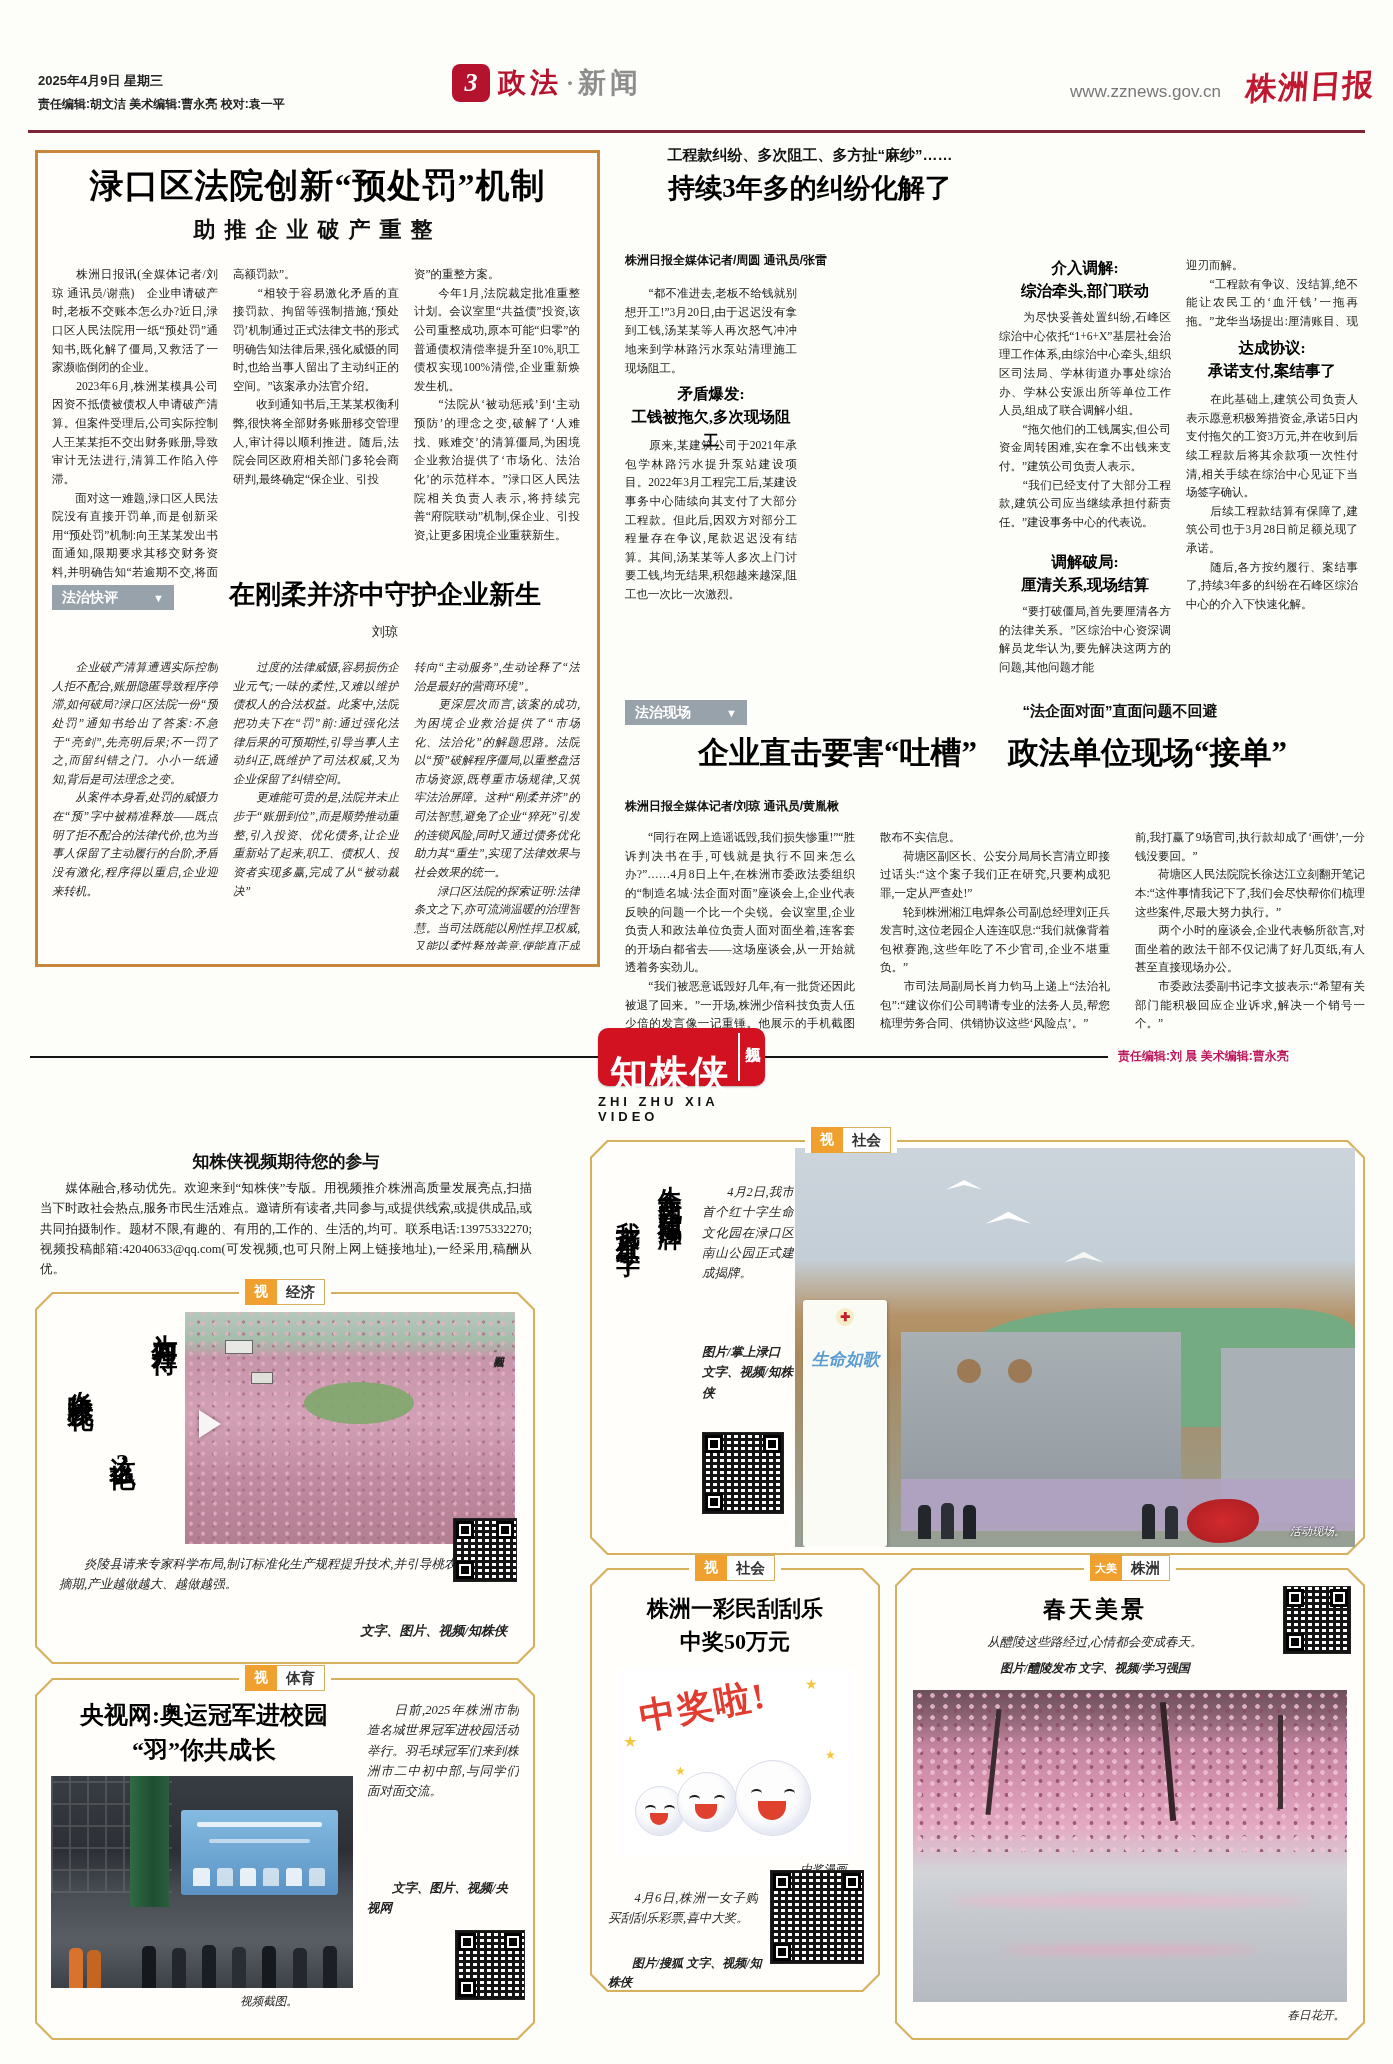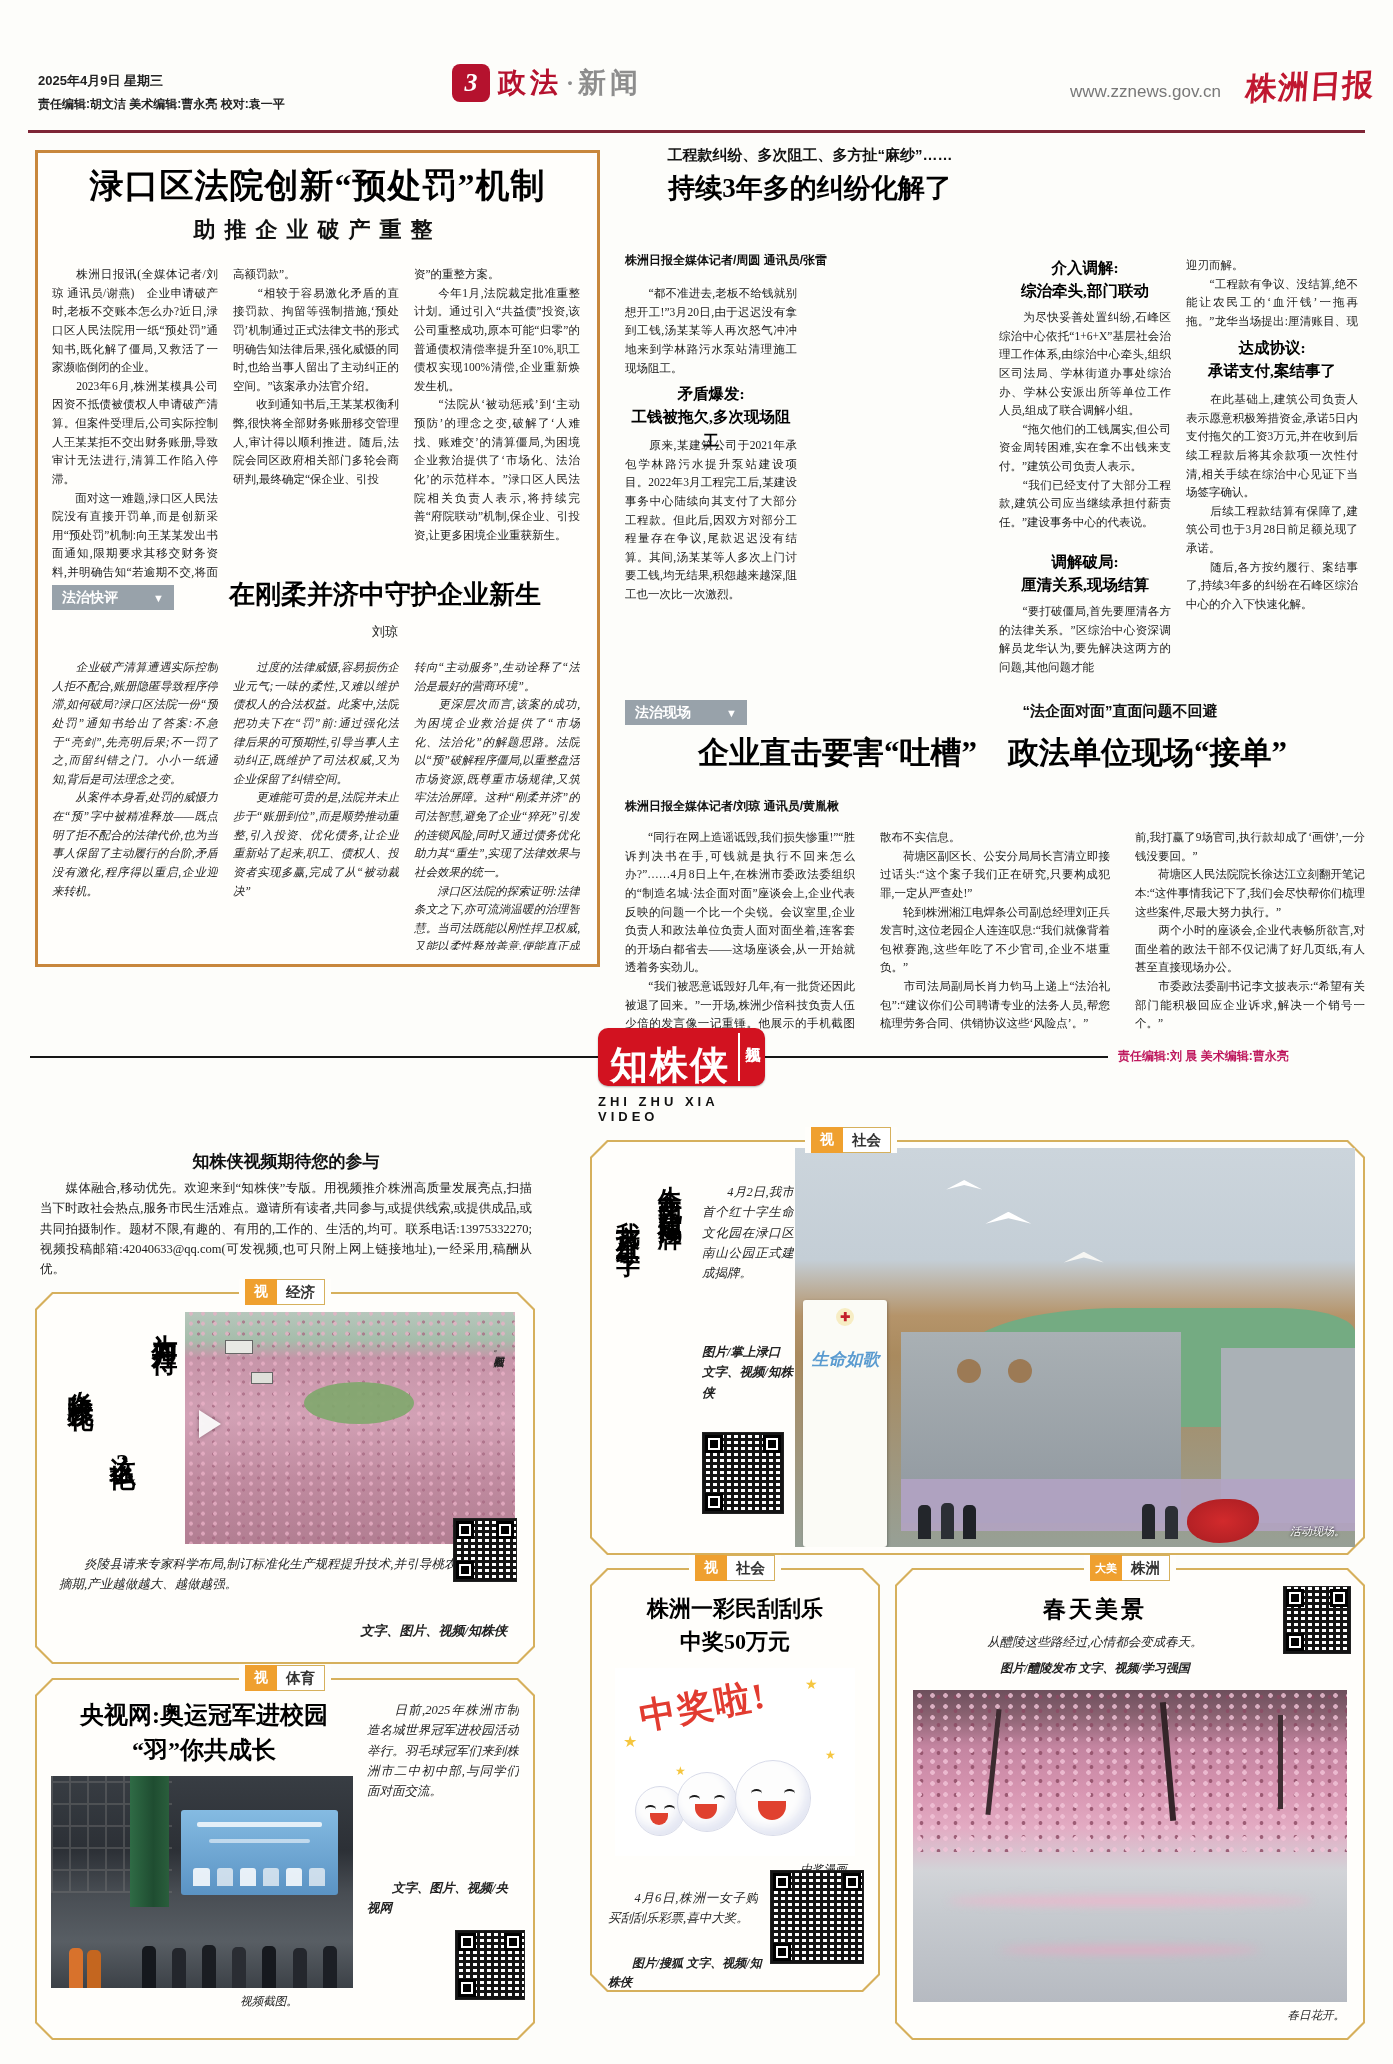--- a/index.html
+++ b/index.html
@@ -79,21 +79,21 @@
   <div class="abs" style="left:35px;top:150px;width:565px;height:817px;border:3px solid #c8873c;box-sizing:border-box;background:#fffefb;">
     <div class="abs hl ctr" style="left:8px;top:10px;width:543px;font-size:34px;letter-spacing:1px;">渌口区法院创新“预处罚”机制</div>
     <div class="abs ctr sans" style="left:8px;top:62px;width:543px;font-size:22px;font-weight:600;letter-spacing:9px;color:#111;">助推企业破产重整</div>
     <div class="abs bodytxt" style="left:14px;top:112px;width:166px;height:332px;">　　株洲日报讯(全媒体记者/刘琼 通讯员/谢燕)　企业申请破产时,老板不交账本怎么办?近日,渌口区人民法院用一纸“预处罚”通知书,既化解了僵局,又救活了一家濒临倒闭的企业。
 　　2023年6月,株洲某模具公司因资不抵债被债权人申请破产清算。但案件受理后,公司实际控制人王某某拒不交出财务账册,导致审计无法进行,清算工作陷入停滞。
 　　面对这一难题,渌口区人民法院没有直接开罚单,而是创新采用“预处罚”机制:向王某某发出书面通知,限期要求其移交财务资料,并明确告知“若逾期不交,将面临2万元的</div>
     <div class="abs bodytxt" style="left:195px;top:112px;width:166px;height:332px;">高额罚款”。
 　　“相较于容易激化矛盾的直接罚款、拘留等强制措施,‘预处罚’机制通过正式法律文书的形式明确告知法律后果,强化威慑的同时,也给当事人留出了主动纠正的空间。”该案承办法官介绍。
 　　收到通知书后,王某某权衡利弊,很快将全部财务账册移交管理人,审计得以顺利推进。随后,法院会同区政府相关部门多轮会商研判,最终确定“保企业、引投</div>
     <div class="abs bodytxt" style="left:376px;top:112px;width:166px;height:332px;">资”的重整方案。
-　　今年1月,法院裁定批准重整计划。通过引入“共益债”投资,该公司重整成功,原本可能“归零”的普通债权清偿率提升至10%,职工债权实现100%清偿,企业重新焕发生机。
+　　今年1月,法院裁定批准重整计划。会议室里“共益债”投资,该公司重整成功,原本可能“归零”的普通债权清偿率提升至10%,职工债权实现100%清偿,企业重新焕发生机。
 　　“法院从‘被动惩戒’到‘主动预防’的理念之变,破解了‘人难找、账难交’的清算僵局,为困境企业救治提供了‘市场化、法治化’的示范样本。”渌口区人民法院相关负责人表示,将持续完善“府院联动”机制,保企业、引投资,让更多困境企业重获新生。</div>
 
     <div class="abs graybadge" style="left:14px;top:432px;">
       <span>法治快评</span>
       <span class="tri">▼</span>
     </div>
     <div class="abs hl ctr" style="left:148px;top:424px;width:398px;font-size:26px;">在刚柔并济中守护企业新生</div>
     <div class="abs ctr" style="left:148px;top:470px;width:398px;font-size:13px;color:#222;">刘琼</div>
     <div class="abs bodytxt kai" style="left:14px;top:505px;width:166px;height:292px;">　　企业破产清算遭遇实际控制人拒不配合,账册隐匿导致程序停滞,如何破局?渌口区法院一份“预处罚”通知书给出了答案:不急于“亮剑”,先亮明后果;不一罚了之,而留纠错之门。小小一纸通知,背后是司法理念之变。
 　　从案件本身看,处罚的威慑力在“预”字中被精准释放——既点明了拒不配合的法律代价,也为当事人保留了主动履行的台阶,矛盾没有激化,程序得以重启,企业迎来转机。</div>
@@ -143,21 +143,21 @@
 　　市司法局副局长肖力钧马上递上“法治礼包”:“建议你们公司聘请专业的法务人员,帮您梳理劳务合同、供销协议这些‘风险点’。”
 　　“我说个更棘手的!”株洲金泰厦丽合金公司负责人突然提高音量:“3年</div>
   <div class="abs bodytxt" style="left:1135px;top:828px;width:230px;height:204px;">前,我打赢了9场官司,执行款却成了‘画饼’,一分钱没要回。”
 　　荷塘区人民法院院长徐达江立刻翻开笔记本:“这件事情我记下了,我们会尽快帮你们梳理这些案件,尽最大努力执行。”
 　　两个小时的座谈会,企业代表畅所欲言,对面坐着的政法干部不仅记满了好几页纸,有人甚至直接现场办公。
 　　市委政法委副书记李文披表示:“希望有关部门能积极回应企业诉求,解决一个销号一个。”
 　　散会时,窗外春光明媚。走出会议室,企业家们的脚步也轻快了许多。</div>
 
   <div class="abs" style="left:30px;top:1056px;width:1335px;height:2px;background:#161616;"></div>
   <div class="abs" style="left:598px;top:1028px;display:flex;background:#d21220;border-radius:10px;height:58px;box-shadow:0 1px 2px rgba(0,0,0,.3);">
-    <div style="color:#fff;font-weight:900;font-size:38px;line-height:58px;padding:8px 8px 0 12px;letter-spacing:2px;">知株侠</div>
+    <div style="color:#fff;font-weight:900;font-size:38px;line-height:58px;padding:17px 8px 0 12px;letter-spacing:2px;">知株侠</div>
     <div style="border-left:2px solid #fff;margin:5px 0;padding:2px 5px;color:#fff;font-size:15px;font-weight:bold;writing-mode:vertical-rl;text-orientation:upright;line-height:1;">视频</div>
   </div>
   <div class="abs sans" style="left:598px;top:1094px;width:180px;font-size:13px;font-weight:bold;letter-spacing:4px;color:#111;">ZHI ZHU XIA VIDEO</div>
   <div class="abs sans" style="left:1108px;top:1046px;width:258px;font-size:12px;font-weight:bold;color:#be185d;background:#fdfdfa;padding:2px 0 2px 10px;box-sizing:border-box;">责任编辑:刘 晨   美术编辑:曹永亮</div>
 
   <div class="abs ctr sans" style="left:40px;top:1150px;width:492px;font-size:17px;font-weight:bold;color:#111;">知株侠视频期待您的参与</div>
   <div class="abs bodytxt" style="left:40px;top:1178px;width:492px;height:112px;font-size:12.5px;">　　媒体融合,移动优先。欢迎来到“知株侠”专版。用视频推介株洲高质量发展亮点,扫描当下时政社会热点,服务市民生活难点。邀请所有读者,共同参与,或提供线索,或提供成品,或共同拍摄制作。题材不限,有趣的、有用的,工作的、生活的,均可。联系电话:13975332270;视频投稿邮箱:42040633@qq.com(可发视频,也可只附上网上链接地址),一经采用,稿酬从优。</div>
 
   <div class="gbox" style="left:35px;top:1292px;width:500px;height:372px;">
     <div class="bframe"></div>

